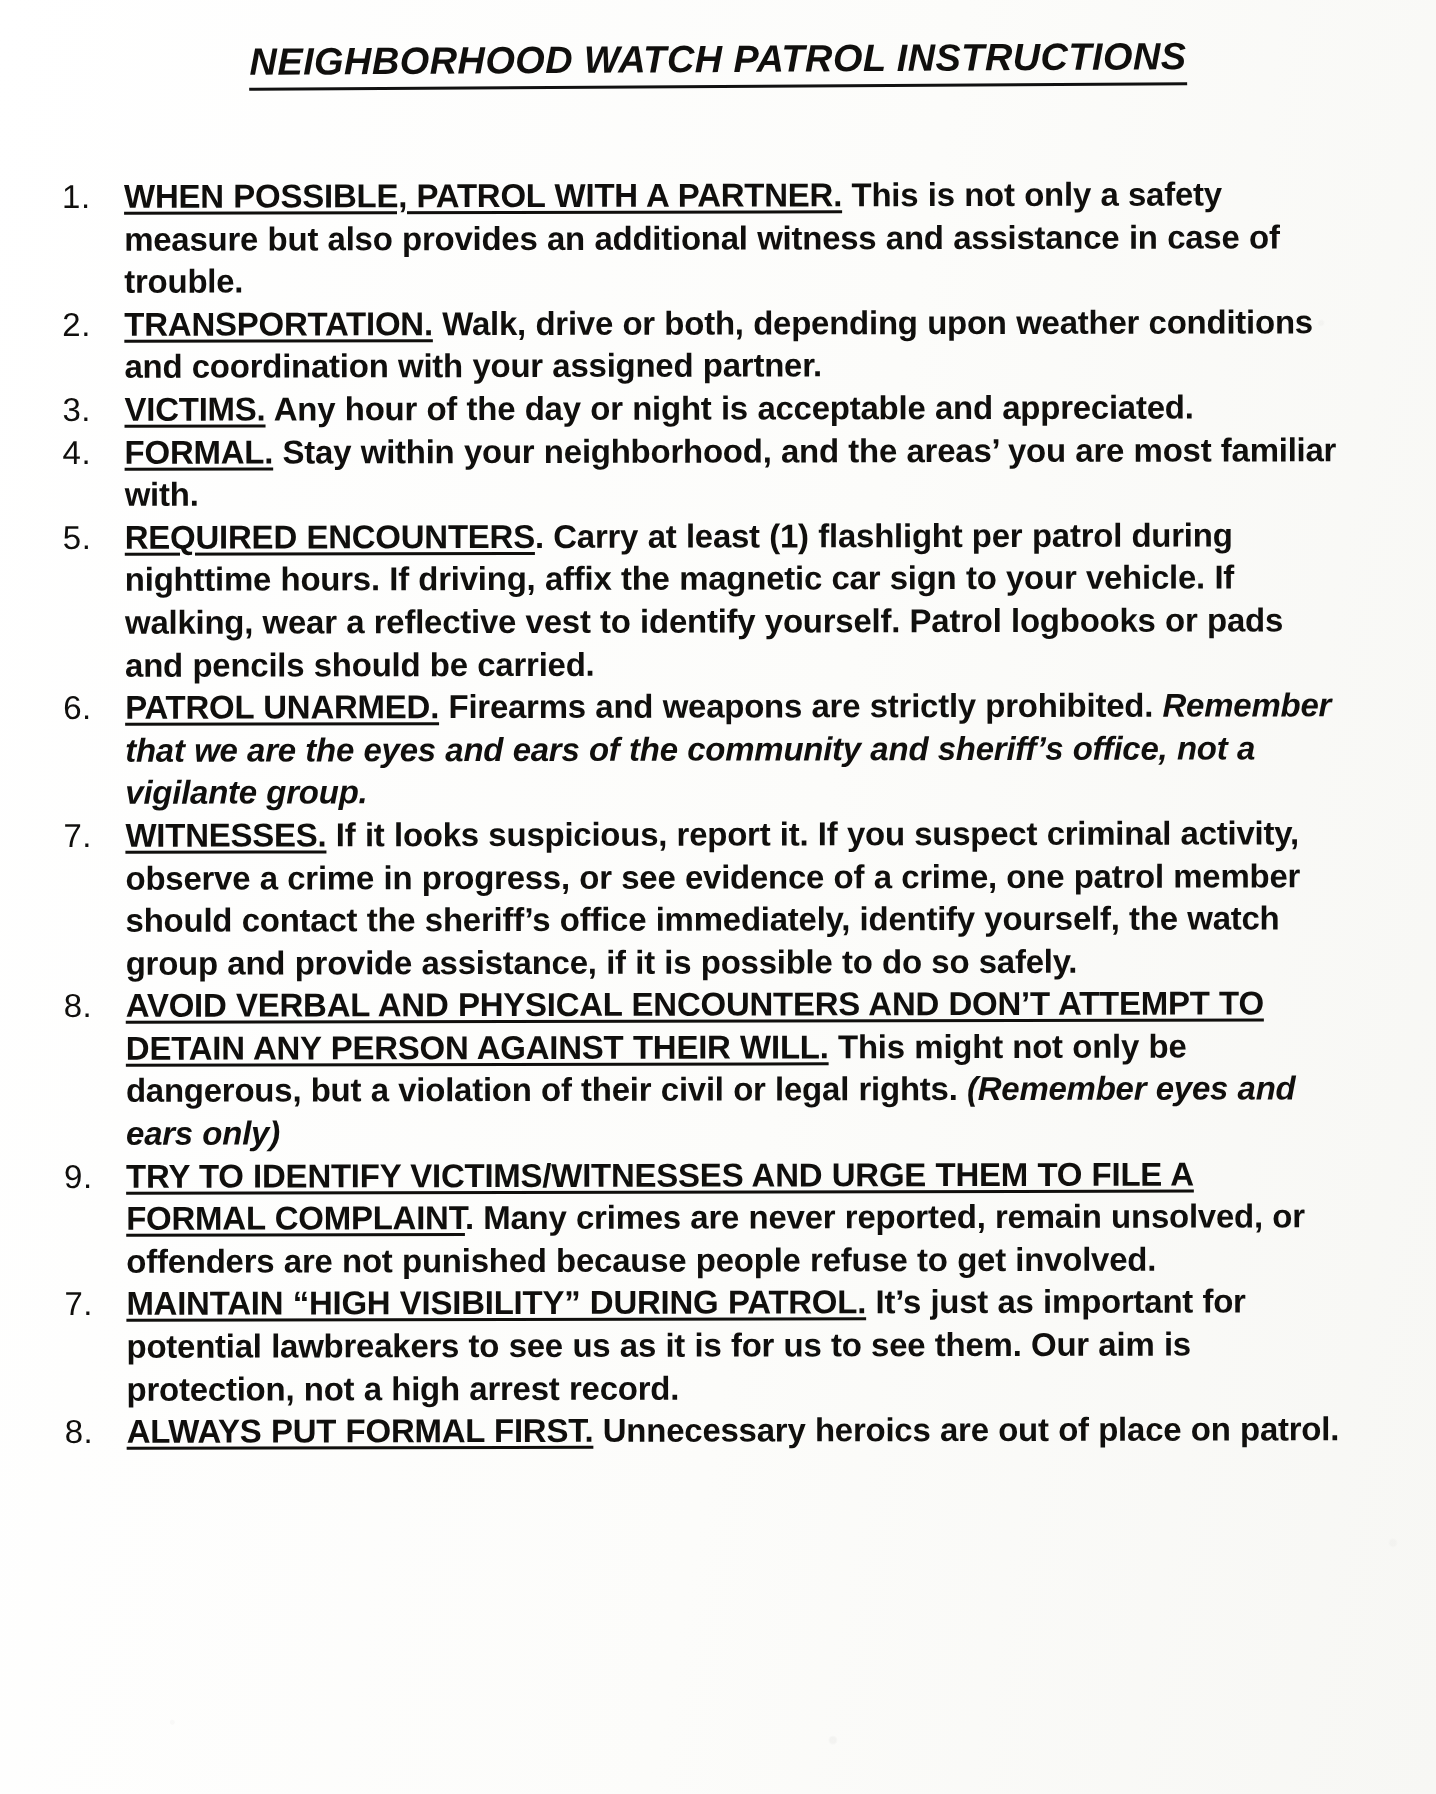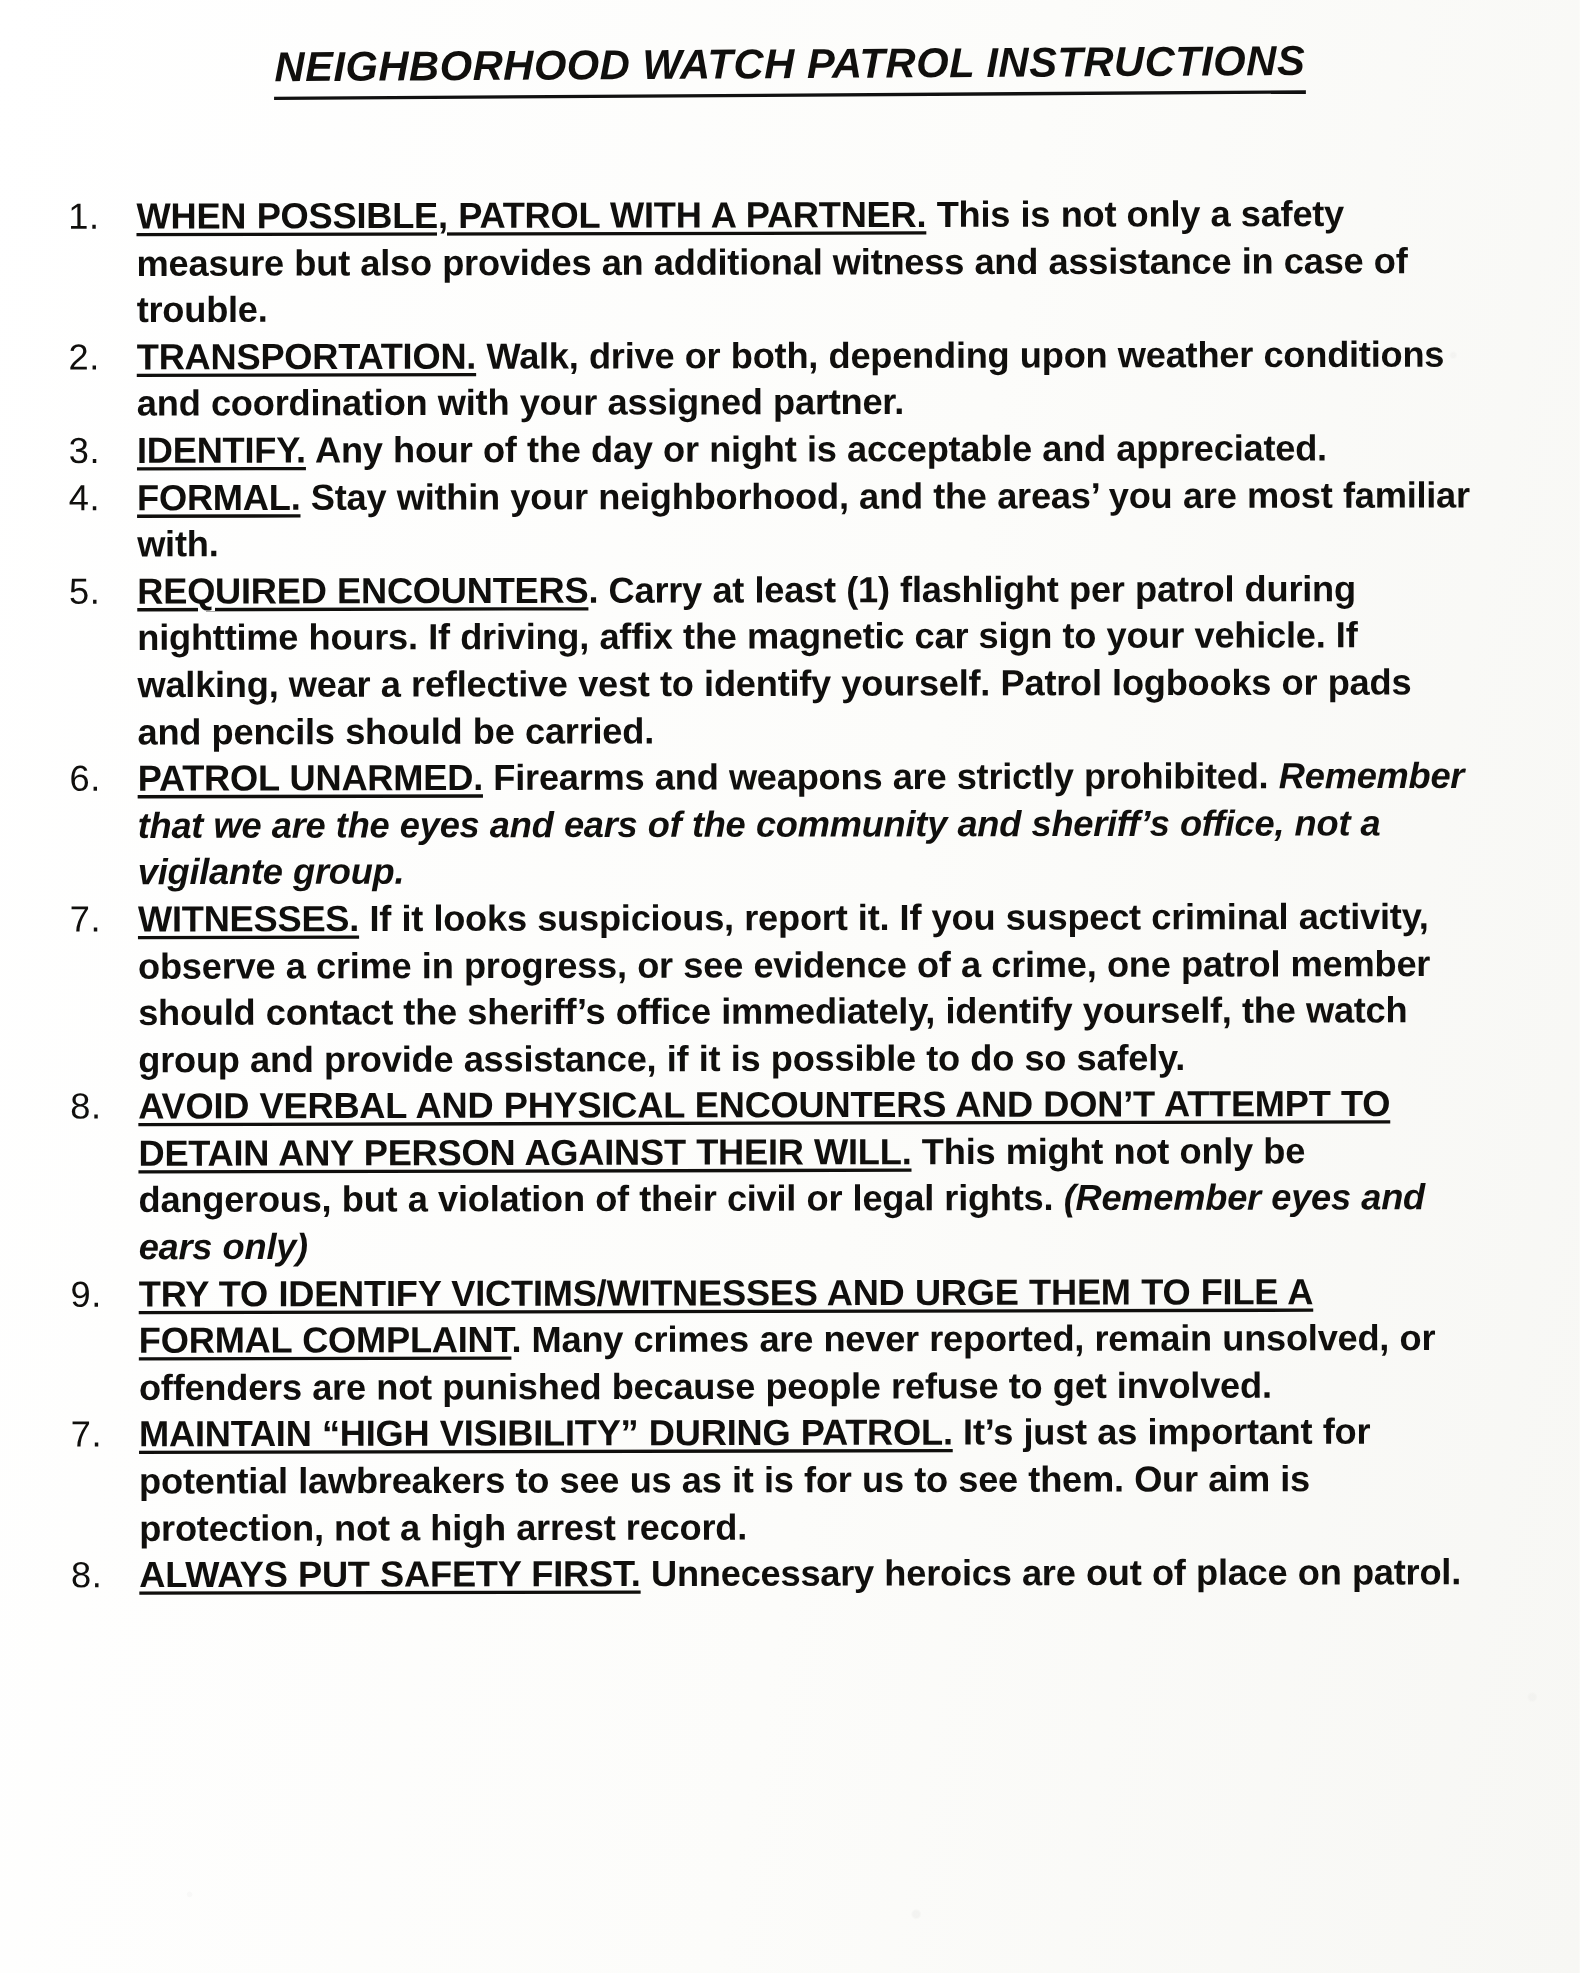--- a/index.html
+++ b/index.html
@@ -115,21 +115,21 @@
       <div class="body"><span class="hd">WHEN POSSIBLE, PATROL WITH A PARTNER.</span><span> This is not only a safety measure but also provides an additional witness and assistance in case of trouble.</span></div>
     </div>
 
     <div class="item">
       <div class="num">2.</div>
       <div class="body"><span class="hd">TRANSPORTATION.</span><span> Walk, drive or both, depending upon weather conditions and coordination with your assigned partner.</span></div>
     </div>
 
     <div class="item">
       <div class="num">3.</div>
-      <div class="body"><span class="hd">IDENTIFY.</span><span> Any hour of the day or night is acceptable and appreciated.</span></div>
+      <div class="body"><span class="hd">VICTIMS.</span><span> Any hour of the day or night is acceptable and appreciated.</span></div>
     </div>
 
     <div class="item">
       <div class="num">4.</div>
       <div class="body"><span class="hd">FORMAL.</span><span> Stay within your neighborhood, and the areas’ you are most familiar with.</span></div>
     </div>
 
     <div class="item">
       <div class="num">5.</div>
       <div class="body"><span class="hd">REQUIRED ENCOUNTERS</span><span>. Carry at least (1) flashlight per patrol during nighttime hours. If driving, affix the magnetic car sign to your vehicle. If walking, wear a reflective vest to identify yourself. Patrol logbooks or pads and pencils should be carried.</span></div>
@@ -155,17 +155,17 @@
       <div class="body"><span class="hd">TRY TO IDENTIFY VICTIMS/WITNESSES AND URGE THEM TO FILE A FORMAL COMPLAINT</span><span>. Many crimes are never reported, remain unsolved, or offenders are not punished because people refuse to get involved.</span></div>
     </div>
 
     <div class="item">
       <div class="num">7.</div>
       <div class="body"><span class="hd">MAINTAIN “HIGH VISIBILITY” DURING PATROL.</span><span> It’s just as important for potential lawbreakers to see us as it is for us to see them. Our aim is protection, not a high arrest record.</span></div>
     </div>
 
     <div class="item">
       <div class="num">8.</div>
-      <div class="body"><span class="hd">ALWAYS PUT SAFETY FIRST.</span><span> Unnecessary heroics are out of place on patrol.</span></div>
+      <div class="body"><span class="hd">ALWAYS PUT FORMAL FIRST.</span><span> Unnecessary heroics are out of place on patrol.</span></div>
     </div>
 
   </div>
 </div>
 
 </body></html>

